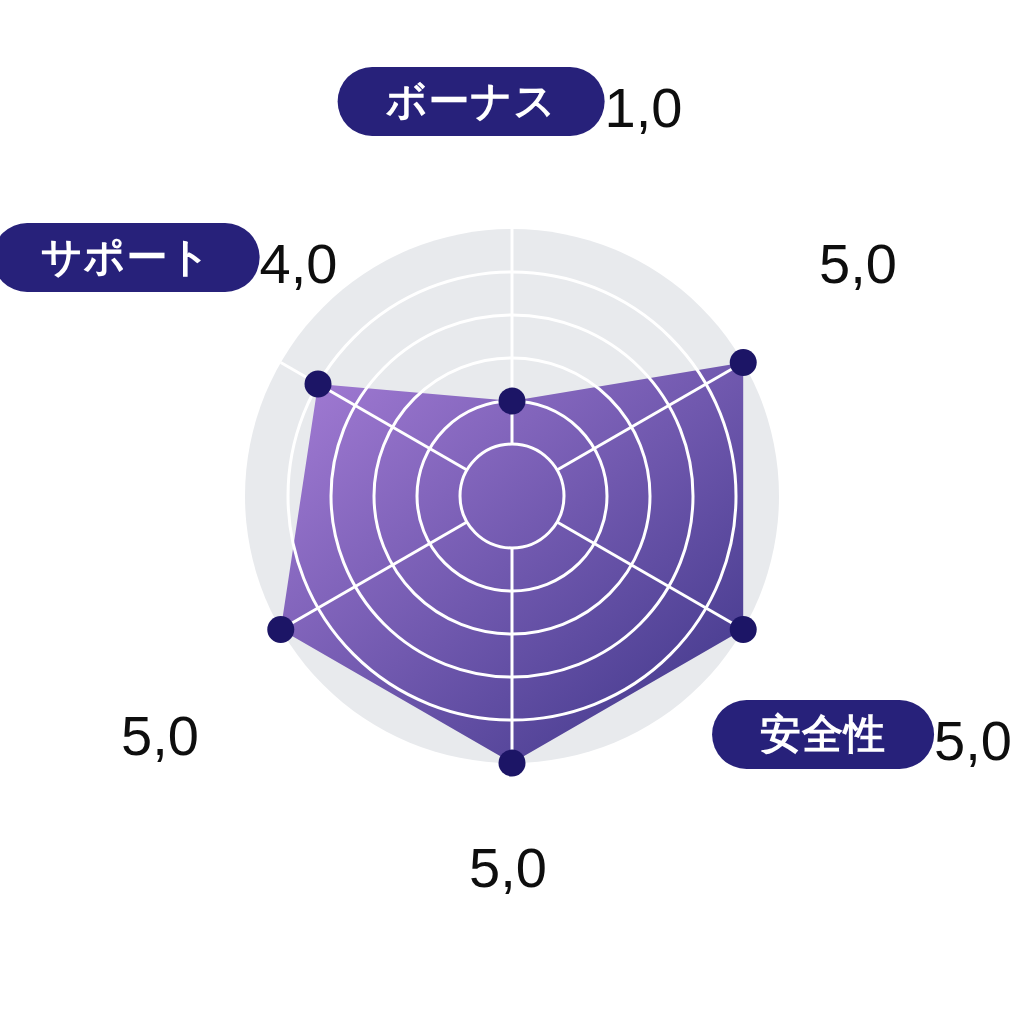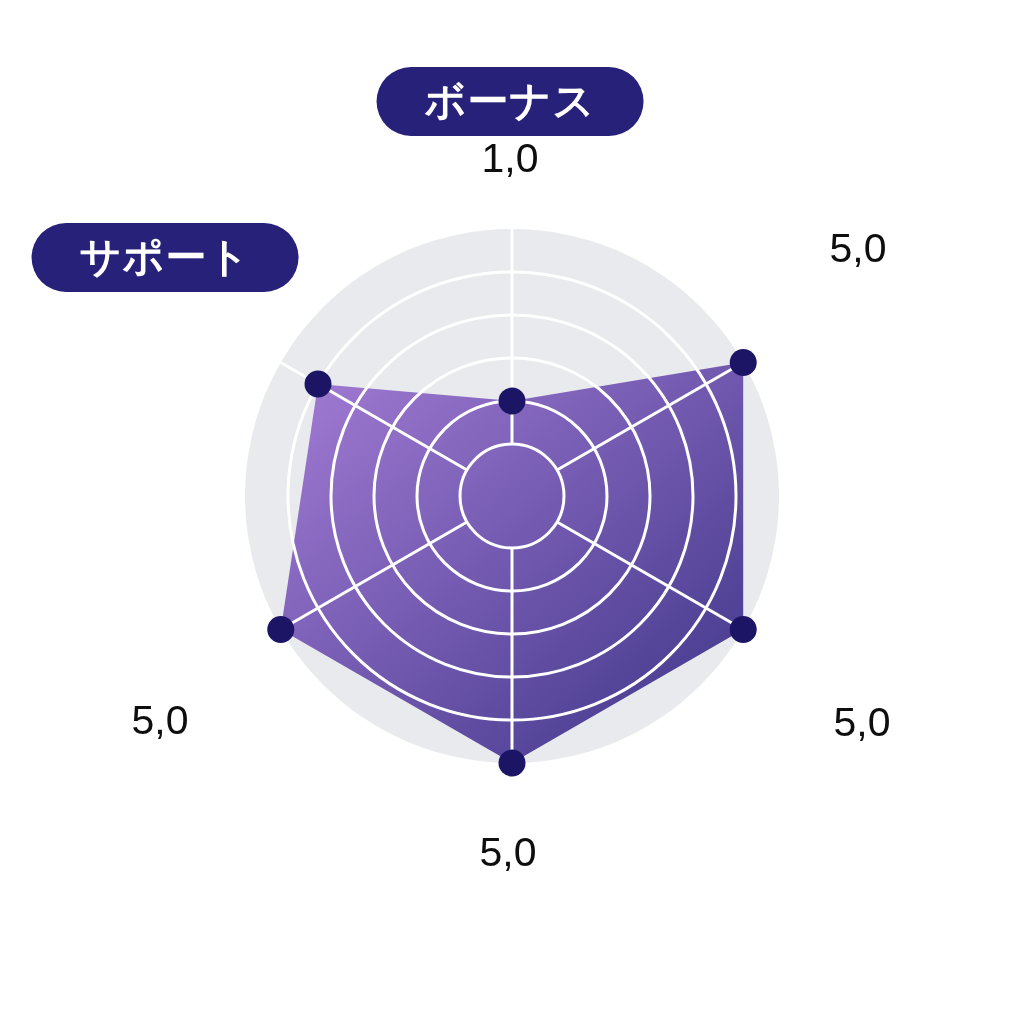--- a/index.html
+++ b/index.html
@@ -2,32 +2,32 @@
 <html style="--label_pill_bg: #27217a; --label_text: #ffffff; --value_text: #0e0e0e; --disc_bg: #e8eaed; --grid_line: #ffffff; --point: #1c1566; --polygon_gradient_start: #a57dd6; --polygon_gradient_end: #3c3487;"><head>
 <meta charset="utf-8">
 <style>
   html,body{margin:0;padding:0;background:#ffffff;}
   .stage{
     position:relative;width:1024px;height:1024px;background:#ffffff;overflow:hidden;
     font-family:"Liberation Sans","DejaVu Sans",sans-serif;
   }
   .radar-svg{position:absolute;left:0;top:0;width:1024px;height:1024px;}
   .axis-group{
-    position:absolute;display:flex;flex-direction:column;align-items:center;
+    position:absolute;display:flex;flex-direction:row;align-items:flex-end;
     transform:translateX(-50%);white-space:nowrap;
   }
   .pill{
     background:var(--label_pill_bg,#27217a);
     color:var(--label_text,#ffffff);
     font-size:41px;font-weight:bold;line-height:1.0;
     padding:14px 48px;border-radius:999px;letter-spacing:1px;
   }
   .value{
-    margin-top:2px;color:var(--value_text,#0e0e0e);
-    font-size:41px;font-weight:500;line-height:1.0;letter-spacing:0px;
+    margin-top:10px;color:var(--value_text,#0e0e0e);
+    font-size:56px;font-weight:500;line-height:1.0;letter-spacing:0px;
   }
   
   .g-bonus     {left:510px;top:67px;}
   .g-torihiki  {left:850px;top:226px;}
   .g-anzensei  {left:862px;top:700px;}
   .g-nyushukkin{left:508px;top:830px;}
   .g-rebarejji {left:182px;top:698px;}
   .g-sapoto    {left:165px;top:223px;}
   
   .g-torihiki .value{transform:translateX(8px);}
@@ -71,30 +71,34 @@
       <span>ボーナス</span>
     </div>
     <div class="value">1,0</div>
   </div>
 
   <div class="axis-group g-torihiki">
     <div class="value">5,0</div>
   </div>
 
   <div class="axis-group g-anzensei">
+    <div class="pill">
+      <span>安全性</span>
+    </div>
     <div class="value">5,0</div>
   </div>
 
   <div class="axis-group g-nyushukkin">
     <div class="value">5,0</div>
   </div>
 
   <div class="axis-group g-rebarejji">
     <div class="value">5,0</div>
   </div>
 
   <div class="axis-group g-sapoto">
     <div class="pill">
       <span>サポート</span>
     </div>
+    <div class="value">4,0</div>
   </div>
 
 </div>
 
 </body></html>

